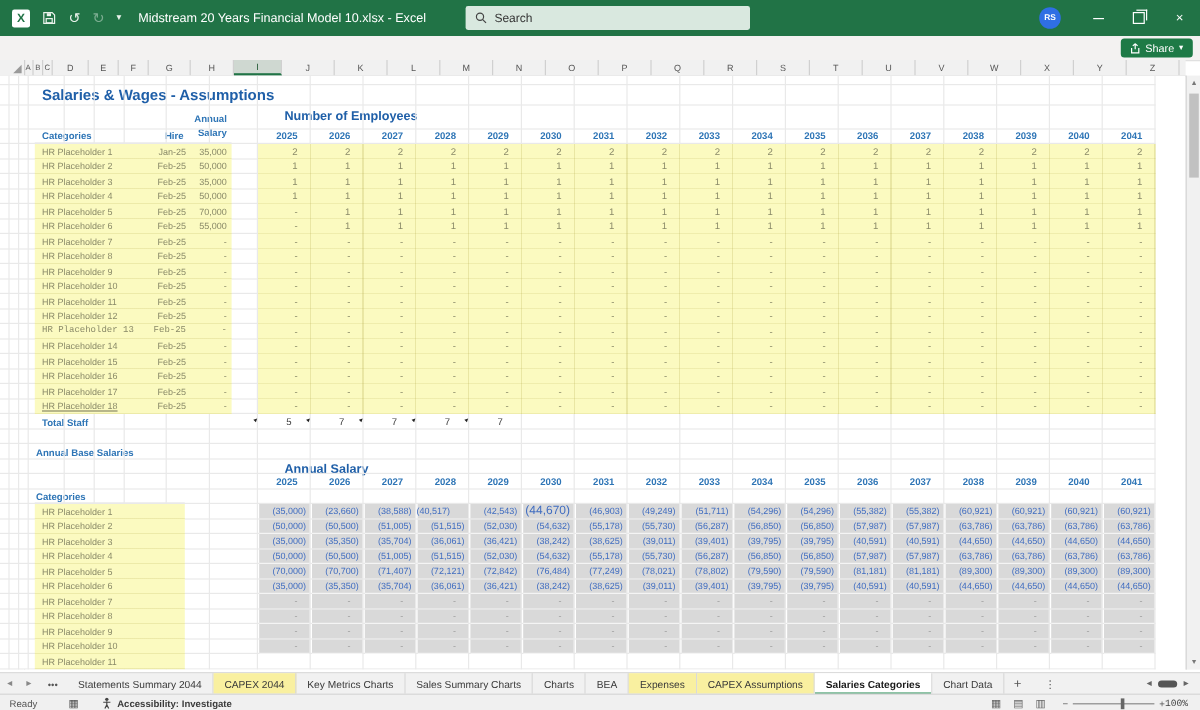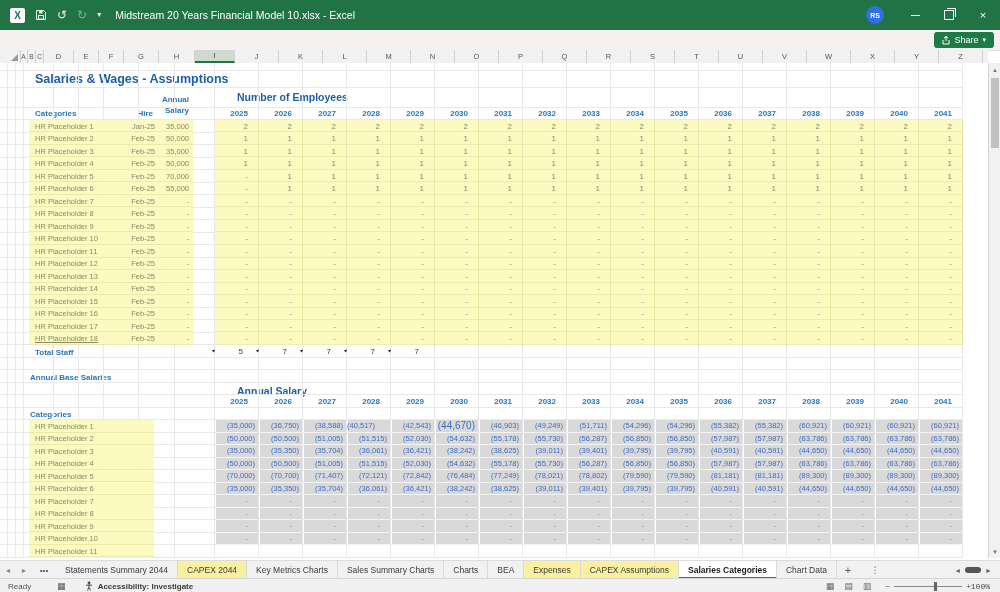--- a/index.html
+++ b/index.html
@@ -60,20 +60,27 @@
       <svg width="12" height="12" viewBox="0 0 12 12">
         <path d="M1.5 1.5 h7 l2 2 v7 h-9 z" fill="none" stroke="#eaf3ec" stroke-width="1"></path>
         <rect x="3.5" y="6.5" width="5" height="3.5" fill="none" stroke="#eaf3ec" stroke-width="1"></rect>
         <rect x="4" y="2" width="3.5" height="2.5" fill="#eaf3ec"></rect>
       </svg>
       <span class="qbtn">↺</span>
       <span class="qbtn dim">↻</span>
       <span class="qbtn" style="font-size:8px">▾</span>
     </div>
     <div class="wintitle">Midstream 20 Years Financial Model 10.xlsx  -  Excel</div>
+    <div class="searchbox">
+      <svg width="10" height="10" viewBox="0 0 10 10">
+        <circle cx="4" cy="4" r="3" fill="none" stroke="#444" stroke-width="1"></circle>
+        <line x1="6.3" y1="6.3" x2="9" y2="9" stroke="#444" stroke-width="1"></line>
+      </svg>
+      <span>Search</span>
+    </div>
     <div class="winctl">
       <div class="avatar">RS</div>
       <div class="ctl">
           <span class="minbar"></span>
         </div>
       <div class="ctl">
           <span class="restbox"></span>
         </div>
       <div class="ctl">×</div>
     </div>
@@ -299,21 +306,21 @@
         <div style="position:absolute;left:0;top:125px;width:164px;height:12.5px;">
           <div style="position:absolute;left:6px;top:0;height:12.5px;display:flex;align-items:center;font-size:7.5px;color:#8a8a68;white-space:nowrap;">HR Placeholder 11</div>
           <div style="position:absolute;left:86px;top:0;width:40px;height:12.5px;display:flex;align-items:center;justify-content:flex-end;font-size:7.5px;color:#8a8a68;">Feb-25</div>
           <div style="position:absolute;left:116px;top:0;width:44px;height:12.5px;display:flex;align-items:center;justify-content:flex-end;font-size:7.5px;color:#8a8a68;">-</div>
         </div>
         <div style="position:absolute;left:0;top:137.5px;width:164px;height:12.5px;">
           <div style="position:absolute;left:6px;top:0;height:12.5px;display:flex;align-items:center;font-size:7.5px;color:#8a8a68;white-space:nowrap;">HR Placeholder 12</div>
           <div style="position:absolute;left:86px;top:0;width:40px;height:12.5px;display:flex;align-items:center;justify-content:flex-end;font-size:7.5px;color:#8a8a68;">Feb-25</div>
           <div style="position:absolute;left:116px;top:0;width:44px;height:12.5px;display:flex;align-items:center;justify-content:flex-end;font-size:7.5px;color:#8a8a68;">-</div>
         </div>
-        <div style="position:absolute;left:0;top:150px;width:164px;height:12.5px;">
+        <div style="position:absolute;left:0;top:150px;width:164px;height:12.5px;font-family:Liberation Mono, monospace;">
           <div style="position:absolute;left:6px;top:0;height:12.5px;display:flex;align-items:center;font-size:7.5px;color:#8a8a68;white-space:nowrap;">HR Placeholder 13</div>
           <div style="position:absolute;left:86px;top:0;width:40px;height:12.5px;display:flex;align-items:center;justify-content:flex-end;font-size:7.5px;color:#8a8a68;">Feb-25</div>
           <div style="position:absolute;left:116px;top:0;width:44px;height:12.5px;display:flex;align-items:center;justify-content:flex-end;font-size:7.5px;color:#8a8a68;">-</div>
         </div>
         <div style="position:absolute;left:0;top:162.5px;width:164px;height:12.5px;">
           <div style="position:absolute;left:6px;top:0;height:12.5px;display:flex;align-items:center;font-size:7.5px;color:#8a8a68;white-space:nowrap;">HR Placeholder 14</div>
           <div style="position:absolute;left:86px;top:0;width:40px;height:12.5px;display:flex;align-items:center;justify-content:flex-end;font-size:7.5px;color:#8a8a68;">Feb-25</div>
           <div style="position:absolute;left:116px;top:0;width:44px;height:12.5px;display:flex;align-items:center;justify-content:flex-end;font-size:7.5px;color:#8a8a68;">-</div>
         </div>
         <div style="position:absolute;left:0;top:175px;width:164px;height:12.5px;">
@@ -691,21 +698,21 @@
       <div style="position:absolute;left:567px;top:332px;width:44px;height:12.5px;box-sizing:border-box;padding-right:11px;display:flex;align-items:center;justify-content:flex-end;font-size:8px;color:#2e75b6;font-weight:bold;">2033</div>
       <div style="position:absolute;left:611px;top:332px;width:44px;height:12.5px;box-sizing:border-box;padding-right:11px;display:flex;align-items:center;justify-content:flex-end;font-size:8px;color:#2e75b6;font-weight:bold;">2034</div>
       <div style="position:absolute;left:655px;top:332px;width:44px;height:12.5px;box-sizing:border-box;padding-right:11px;display:flex;align-items:center;justify-content:flex-end;font-size:8px;color:#2e75b6;font-weight:bold;">2035</div>
       <div style="position:absolute;left:699px;top:332px;width:44px;height:12.5px;box-sizing:border-box;padding-right:11px;display:flex;align-items:center;justify-content:flex-end;font-size:8px;color:#2e75b6;font-weight:bold;">2036</div>
       <div style="position:absolute;left:743px;top:332px;width:44px;height:12.5px;box-sizing:border-box;padding-right:11px;display:flex;align-items:center;justify-content:flex-end;font-size:8px;color:#2e75b6;font-weight:bold;">2037</div>
       <div style="position:absolute;left:787px;top:332px;width:44px;height:12.5px;box-sizing:border-box;padding-right:11px;display:flex;align-items:center;justify-content:flex-end;font-size:8px;color:#2e75b6;font-weight:bold;">2038</div>
       <div style="position:absolute;left:831px;top:332px;width:44px;height:12.5px;box-sizing:border-box;padding-right:11px;display:flex;align-items:center;justify-content:flex-end;font-size:8px;color:#2e75b6;font-weight:bold;">2039</div>
       <div style="position:absolute;left:875px;top:332px;width:44px;height:12.5px;box-sizing:border-box;padding-right:11px;display:flex;align-items:center;justify-content:flex-end;font-size:8px;color:#2e75b6;font-weight:bold;">2040</div>
       <div style="position:absolute;left:919px;top:332px;width:44px;height:12.5px;box-sizing:border-box;padding-right:11px;display:flex;align-items:center;justify-content:flex-end;font-size:8px;color:#2e75b6;font-weight:bold;">2041</div>
       <div style="position:absolute;left:216px;top:357px;width:42px;height:12.5px;box-sizing:border-box;background:#d9d9d9;border-bottom:1px solid rgba(255,255,255,.7);display:flex;align-items:center;justify-content:flex-end;padding-right:3px;font-size:7.5px;color:#3f6cc0;">(35,000)</div>
-      <div style="position:absolute;left:260px;top:357px;width:42px;height:12.5px;box-sizing:border-box;background:#d9d9d9;border-bottom:1px solid rgba(255,255,255,.7);display:flex;align-items:center;justify-content:flex-end;padding-right:3px;font-size:7.5px;color:#3f6cc0;">(36,750)</div>
+      <div style="position:absolute;left:260px;top:357px;width:42px;height:12.5px;box-sizing:border-box;background:#d9d9d9;border-bottom:1px solid rgba(255,255,255,.7);display:flex;align-items:center;justify-content:flex-end;padding-right:3px;font-size:7.5px;color:#3f6cc0;">(23,660)</div>
       <div style="position:absolute;left:304px;top:357px;width:42px;height:12.5px;box-sizing:border-box;background:#d9d9d9;border-bottom:1px solid rgba(255,255,255,.7);display:flex;align-items:center;justify-content:flex-end;padding-right:3px;font-size:7.5px;color:#3f6cc0;">(38,588)</div>
       <div style="position:absolute;left:348px;top:357px;width:42px;height:12.5px;box-sizing:border-box;background:#d9d9d9;border-bottom:1px solid rgba(255,255,255,.7);display:flex;align-items:center;justify-content:flex-end;padding-right:15px;font-size:7.5px;color:#3f6cc0;">(40,517)</div>
       <div style="position:absolute;left:392px;top:357px;width:42px;height:12.5px;box-sizing:border-box;background:#d9d9d9;border-bottom:1px solid rgba(255,255,255,.7);display:flex;align-items:center;justify-content:flex-end;padding-right:3px;font-size:7.5px;color:#3f6cc0;">(42,543)</div>
       <div style="position:absolute;left:436px;top:357px;width:42px;height:12.5px;box-sizing:border-box;background:#d9d9d9;border-bottom:1px solid rgba(255,255,255,.7);display:flex;align-items:center;justify-content:flex-end;padding-right:3px;font-size:10px;color:#3f6cc0;">(44,670)</div>
       <div style="position:absolute;left:480px;top:357px;width:42px;height:12.5px;box-sizing:border-box;background:#d9d9d9;border-bottom:1px solid rgba(255,255,255,.7);display:flex;align-items:center;justify-content:flex-end;padding-right:3px;font-size:7.5px;color:#3f6cc0;">(46,903)</div>
       <div style="position:absolute;left:524px;top:357px;width:42px;height:12.5px;box-sizing:border-box;background:#d9d9d9;border-bottom:1px solid rgba(255,255,255,.7);display:flex;align-items:center;justify-content:flex-end;padding-right:3px;font-size:7.5px;color:#3f6cc0;">(49,249)</div>
       <div style="position:absolute;left:568px;top:357px;width:42px;height:12.5px;box-sizing:border-box;background:#d9d9d9;border-bottom:1px solid rgba(255,255,255,.7);display:flex;align-items:center;justify-content:flex-end;padding-right:3px;font-size:7.5px;color:#3f6cc0;">(51,711)</div>
       <div style="position:absolute;left:612px;top:357px;width:42px;height:12.5px;box-sizing:border-box;background:#d9d9d9;border-bottom:1px solid rgba(255,255,255,.7);display:flex;align-items:center;justify-content:flex-end;padding-right:3px;font-size:7.5px;color:#3f6cc0;">(54,296)</div>
       <div style="position:absolute;left:656px;top:357px;width:42px;height:12.5px;box-sizing:border-box;background:#d9d9d9;border-bottom:1px solid rgba(255,255,255,.7);display:flex;align-items:center;justify-content:flex-end;padding-right:3px;font-size:7.5px;color:#3f6cc0;">(54,296)</div>
       <div style="position:absolute;left:700px;top:357px;width:42px;height:12.5px;box-sizing:border-box;background:#d9d9d9;border-bottom:1px solid rgba(255,255,255,.7);display:flex;align-items:center;justify-content:flex-end;padding-right:3px;font-size:7.5px;color:#3f6cc0;">(55,382)</div>

